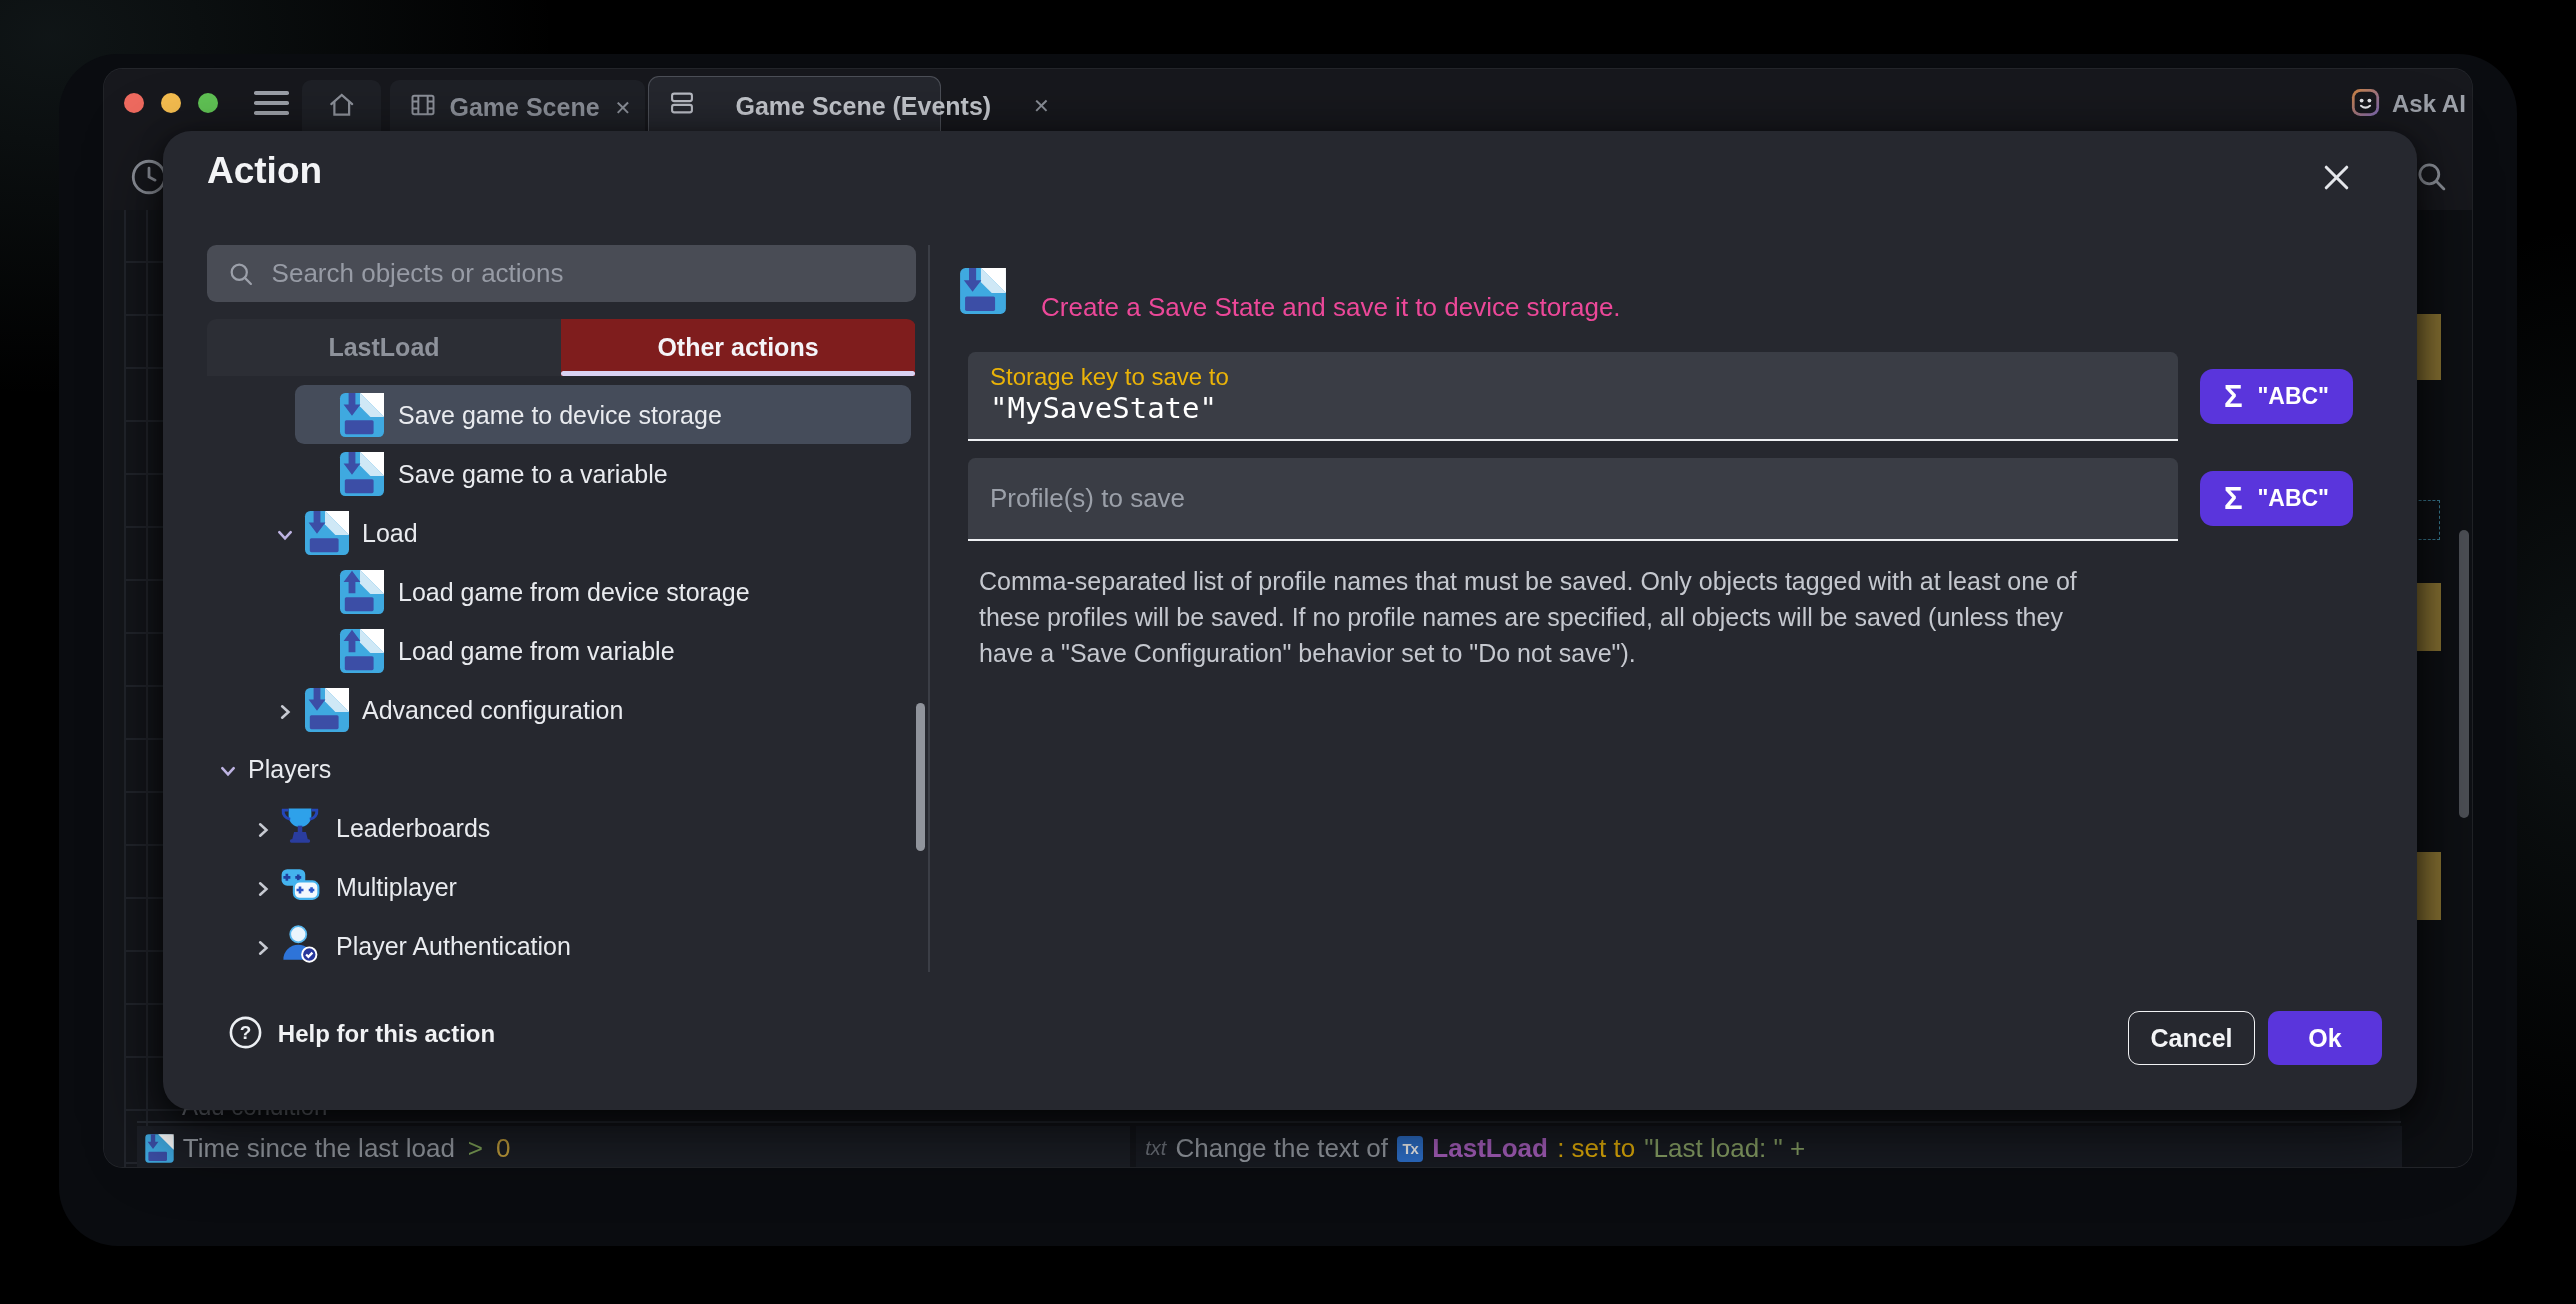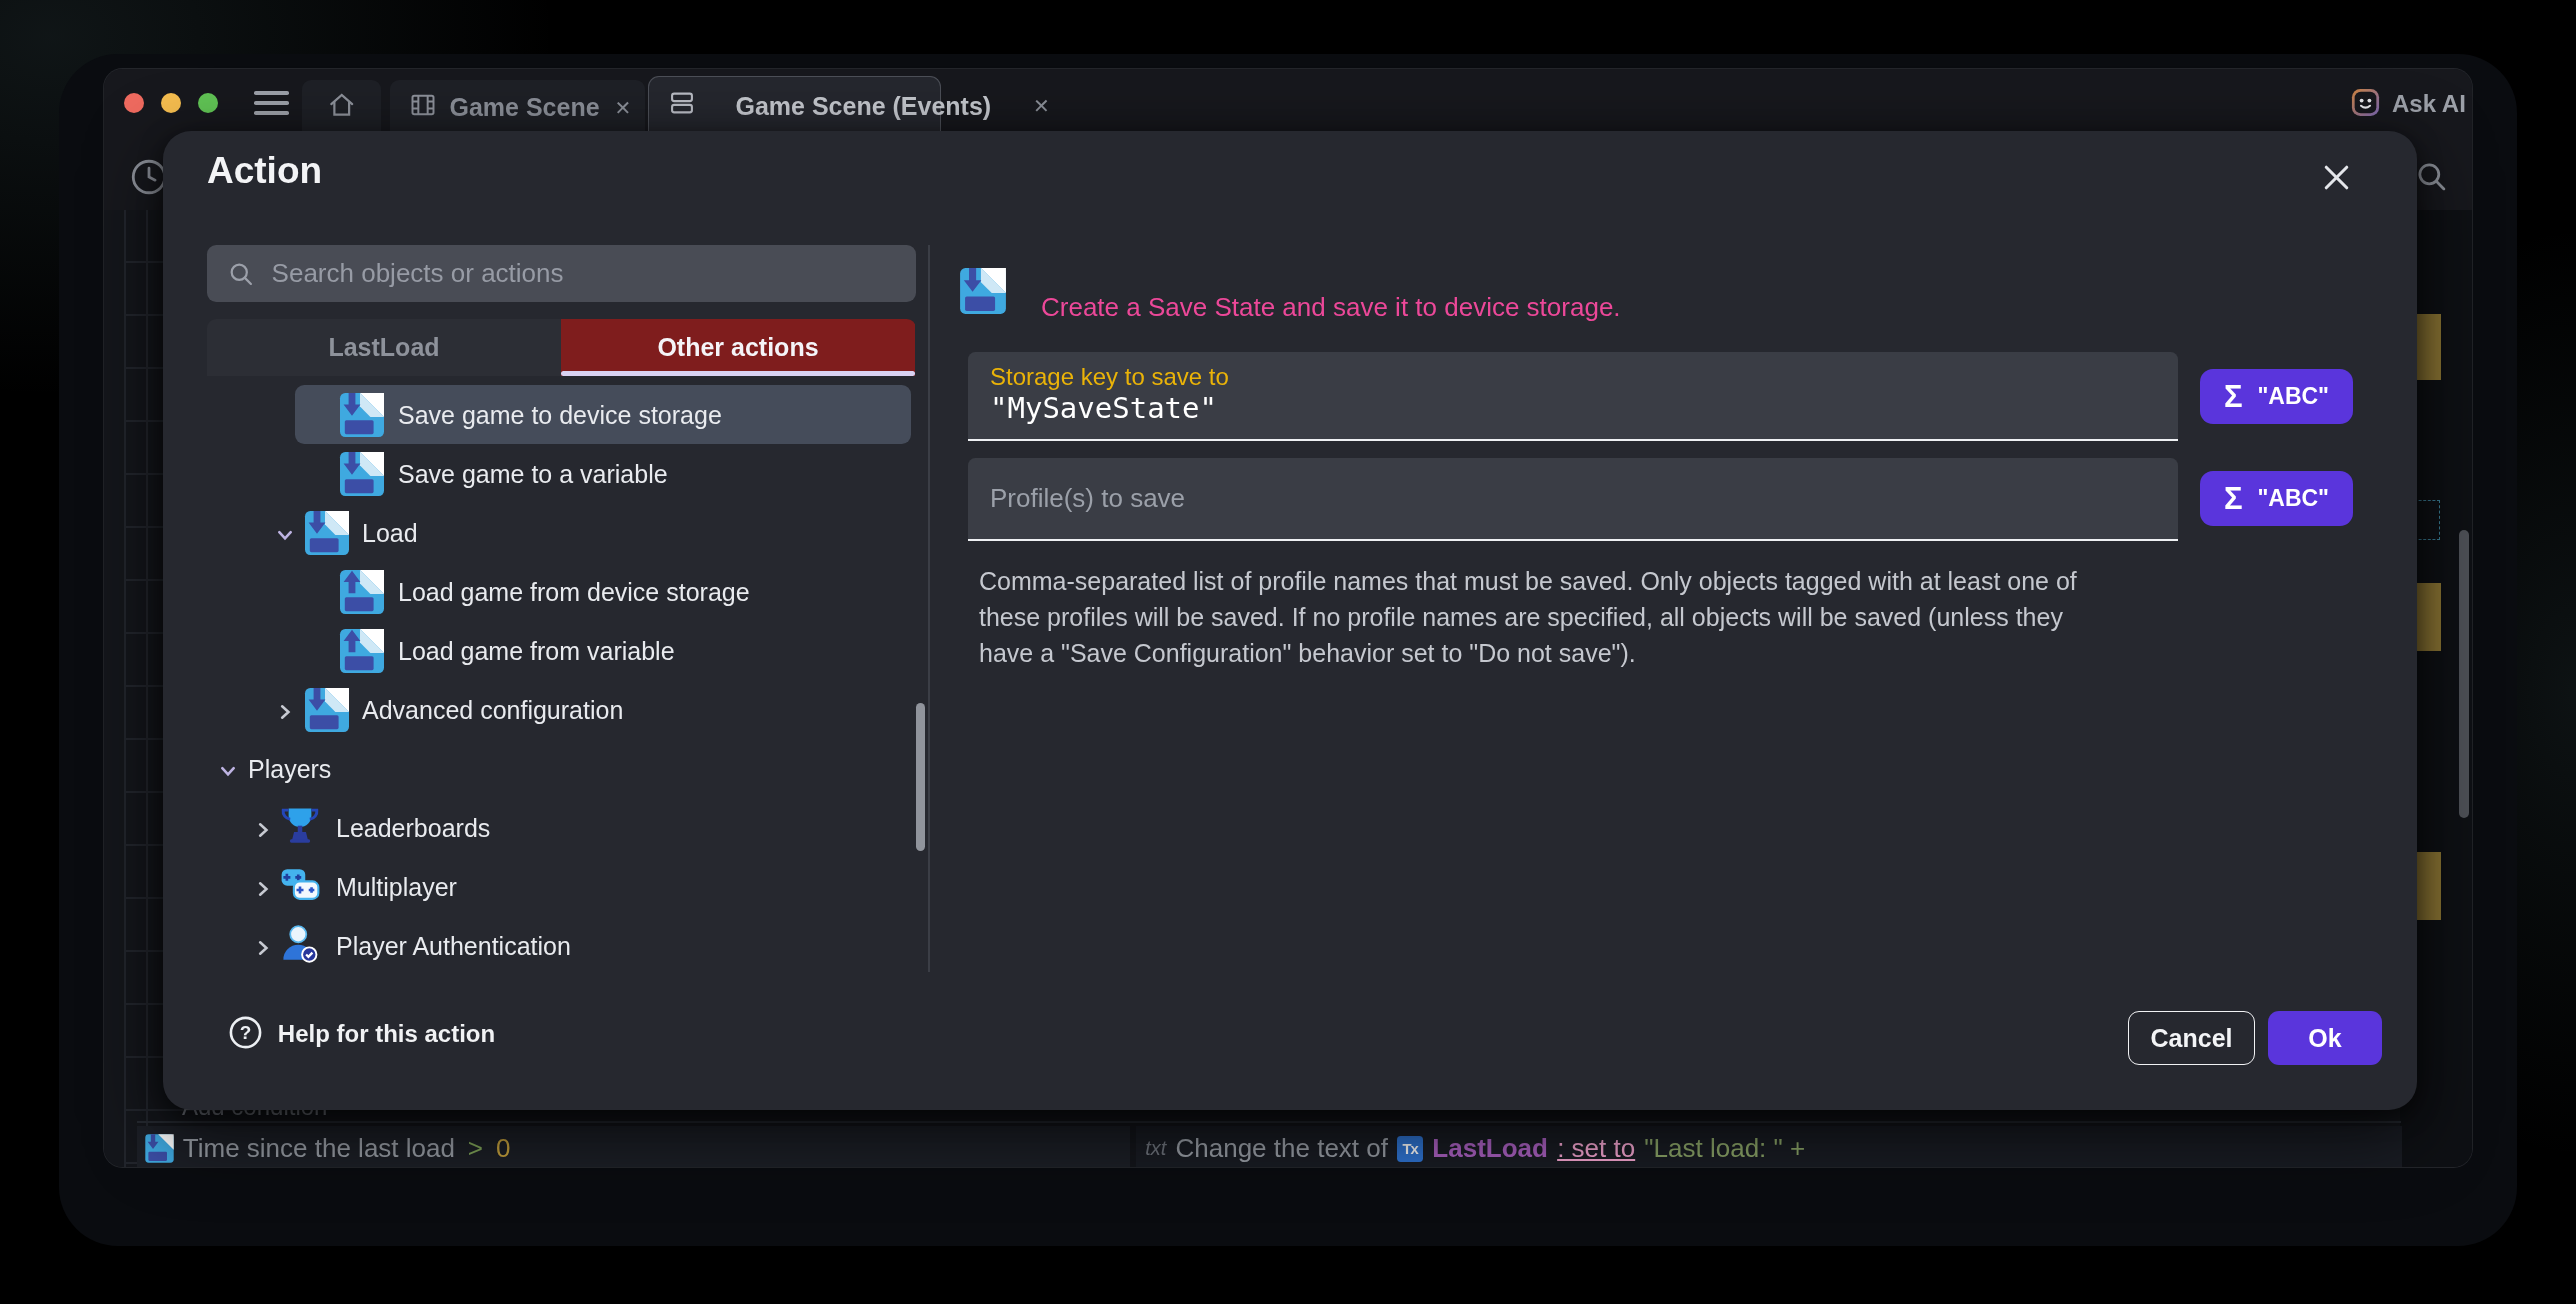--- a/index.html
+++ b/index.html
@@ -61,21 +61,21 @@
   #cond-cell .op { color:#82a75a; padding:0 5.5px; }
   #cond-cell .val { color:#c9a43e; }
 
   #act-cell { position:absolute; left:1032px; top:916px; width:1266px; height:65px; background:#191c23; }
   #act-line1 { position:absolute; left:9.2px; top:7.4px; display:flex; align-items:center; gap:9.2px;
                font-size:26px; color:#9ba0a8; white-space:nowrap; }
   #act-line1 .txticon { font-size:20px; font-style:italic; color:#70757e; }
   .objchip { display:inline-flex; align-items:center; justify-content:center; width:26px; height:26px;
              border-radius:3.7px; background:#2f74d2; color:#fff; font-size:14.8px; font-weight:bold; letter-spacing:-0.9px; }
   #act-line1 .objname { color:#ad62c4; font-weight:bold; }
-  #act-line1 .setto { color:#f9a8d4;text-decoration:underline; }
+  #act-line1 .setto { color:#eab308; }
   #act-line1 .strval { color:#8ea86a; }
 
   
   #dialog { left:163px; top:131px; width:2254px; height:979px; background:#26282f; border-radius:28px;
             box-shadow:0 24px 74px rgba(0,0,0,0.65), 0 5.5px 22px rgba(0,0,0,0.5); z-index:10; }
 
   #dlg-title { left:44px; top:18.5px; font-size:37px; font-weight:bold; color:#f3f4f6; }
   #dlg-close { left:2153px; top:26px; width:41px; height:41px; cursor:pointer; }
 
   #dlg-search { left:44px; top:114px; width:709px; height:57px; background:#494c55; border-radius:9.2px;

